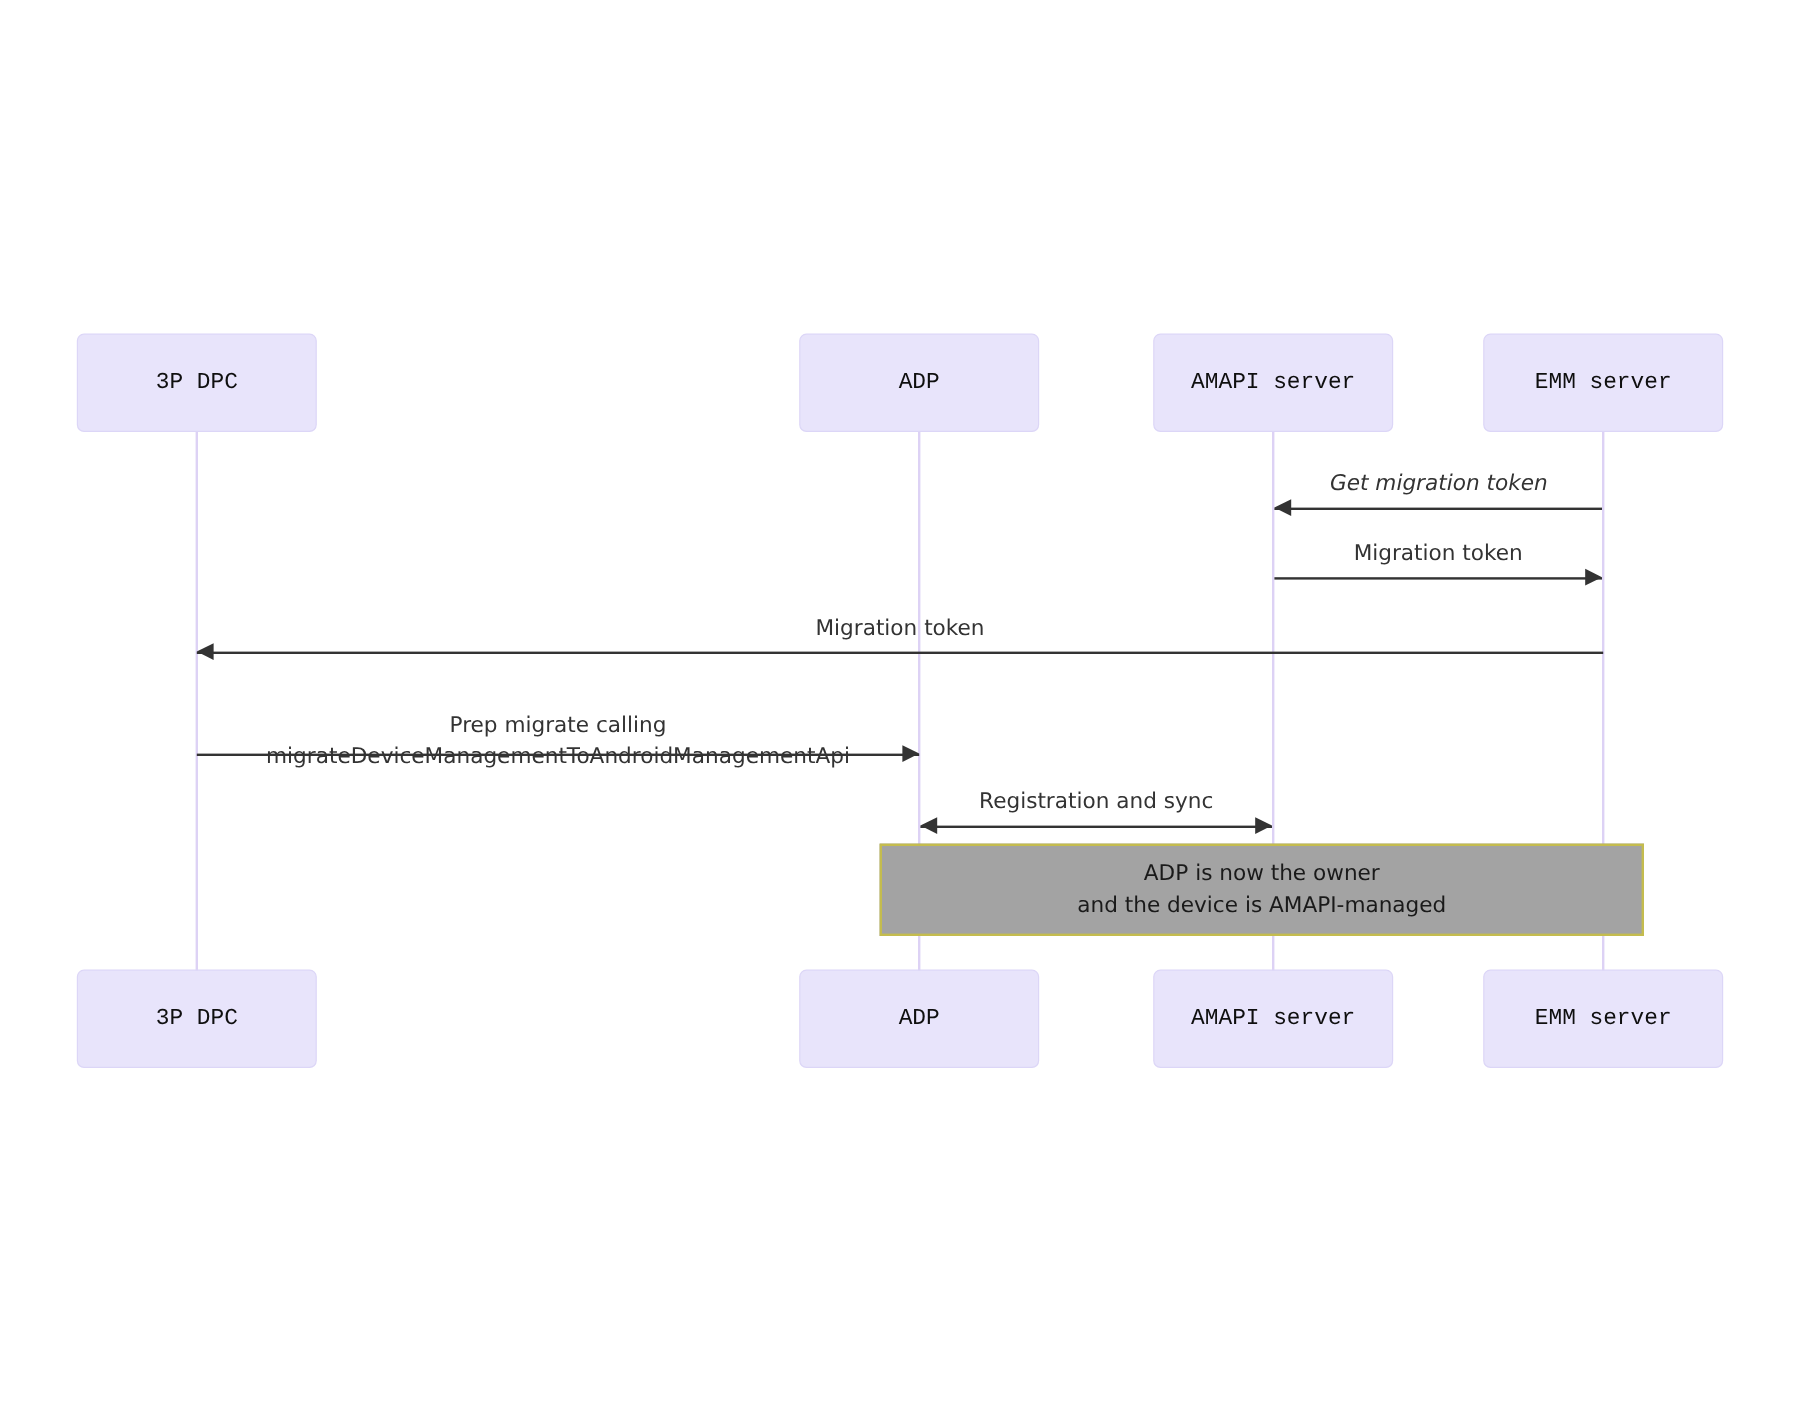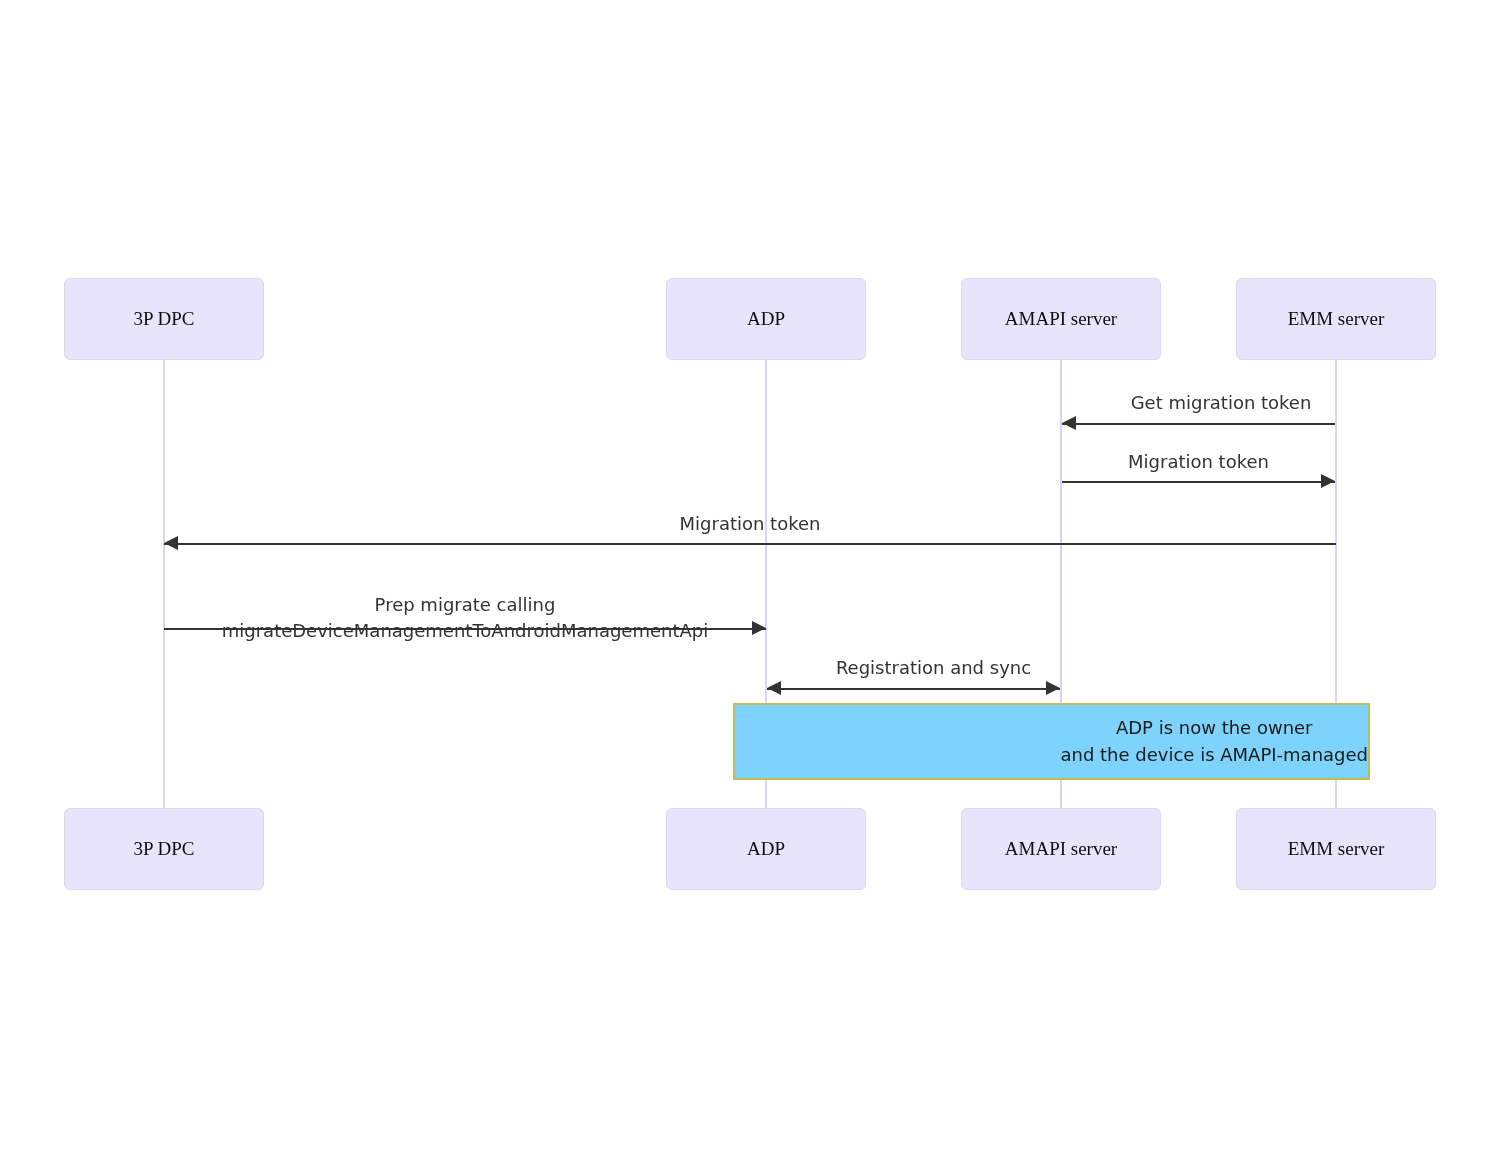--- a/index.html
+++ b/index.html
@@ -30,21 +30,21 @@
     border: 1px solid #dcd6f7;
     border-radius: 6px;
     display: flex;
     align-items: center;
     justify-content: center;
     box-sizing: border-box;
   }
   .participant .plabel {
     font-size: 19px;
     color: #0f0f0f;
-    font-family: Liberation Serif, serif;
+    font-family: Liberation Mono, monospace;
     text-align: center;
     line-height: 1.15;
   }
   .msg {
     position: absolute;
     height: 0;
   }
   .msg .line {
     position: absolute;
     left: 0;
@@ -73,26 +73,26 @@
     position: absolute;
     font-size: 18px;
     color: #333333;
     text-align: center;
     line-height: 1.42;
     white-space: pre-line;
     pointer-events: none;
   }
   .note {
     position: absolute;
-    background: #7dd3fc;
+    background: #a3a3a3;
     border: 2px solid #c4bc4e;
     box-sizing: border-box;
     display: flex;
     align-items: center;
-    justify-content: flex-end;
+    justify-content: center;
   }
   .note .notetext {
     font-size: 18px;
     color: #1a1a1a;
     text-align: center;
     line-height: 1.45;
     white-space: pre-line;
   }
 </style>
 </head>
@@ -111,21 +111,21 @@
   <div class="participant" style="left:666px; top:278px;">
     <span class="plabel">ADP</span>
   </div>
   <div class="participant" style="left:961px; top:278px;">
     <span class="plabel">AMAPI server</span>
   </div>
   <div class="participant" style="left:1236px; top:278px;">
     <span class="plabel">EMM server</span>
   </div>
 
-  <div class="msglabel" style="left:1064px; top:390px; width:314px;">Get migration token</div>
+  <div class="msglabel" style="left:1042px; top:390px; width:314px;font-style:italic;">Get migration token</div>
   <div class="msg" style="left:1062px; top:423px; width:273px;">
     <div class="line"></div>
     <div class="arrowhead left"></div>
   </div>
 
   <div class="msglabel" style="left:1061px; top:449px; width:275px;">Migration token</div>
   <div class="msg" style="left:1062px; top:481px; width:273px;">
     <div class="line"></div>
     <div class="arrowhead right"></div>
   </div>
@@ -136,21 +136,21 @@
     <div class="arrowhead left"></div>
   </div>
 
   <div class="msglabel" style="left:164px; top:592px; width:602px;">Prep migrate calling
 migrateDeviceManagementToAndroidManagementApi</div>
   <div class="msg" style="left:164px; top:628px; width:602px;">
     <div class="line"></div>
     <div class="arrowhead right"></div>
   </div>
 
-  <div class="msglabel" style="left:766px; top:655px; width:295px;padding-left:20px;">Registration and sync</div>
+  <div class="msglabel" style="left:766px; top:655px; width:295px;">Registration and sync</div>
   <div class="msg" style="left:767px; top:688px; width:293px;">
     <div class="line"></div>
     <div class="arrowhead left"></div>
     <div class="arrowhead right"></div>
   </div>
 
   <div class="note" style="left:733px; top:703px; width:637px; height:77px;">
     <span class="notetext">ADP is now the owner
 and the device is AMAPI-managed</span>
   </div>

